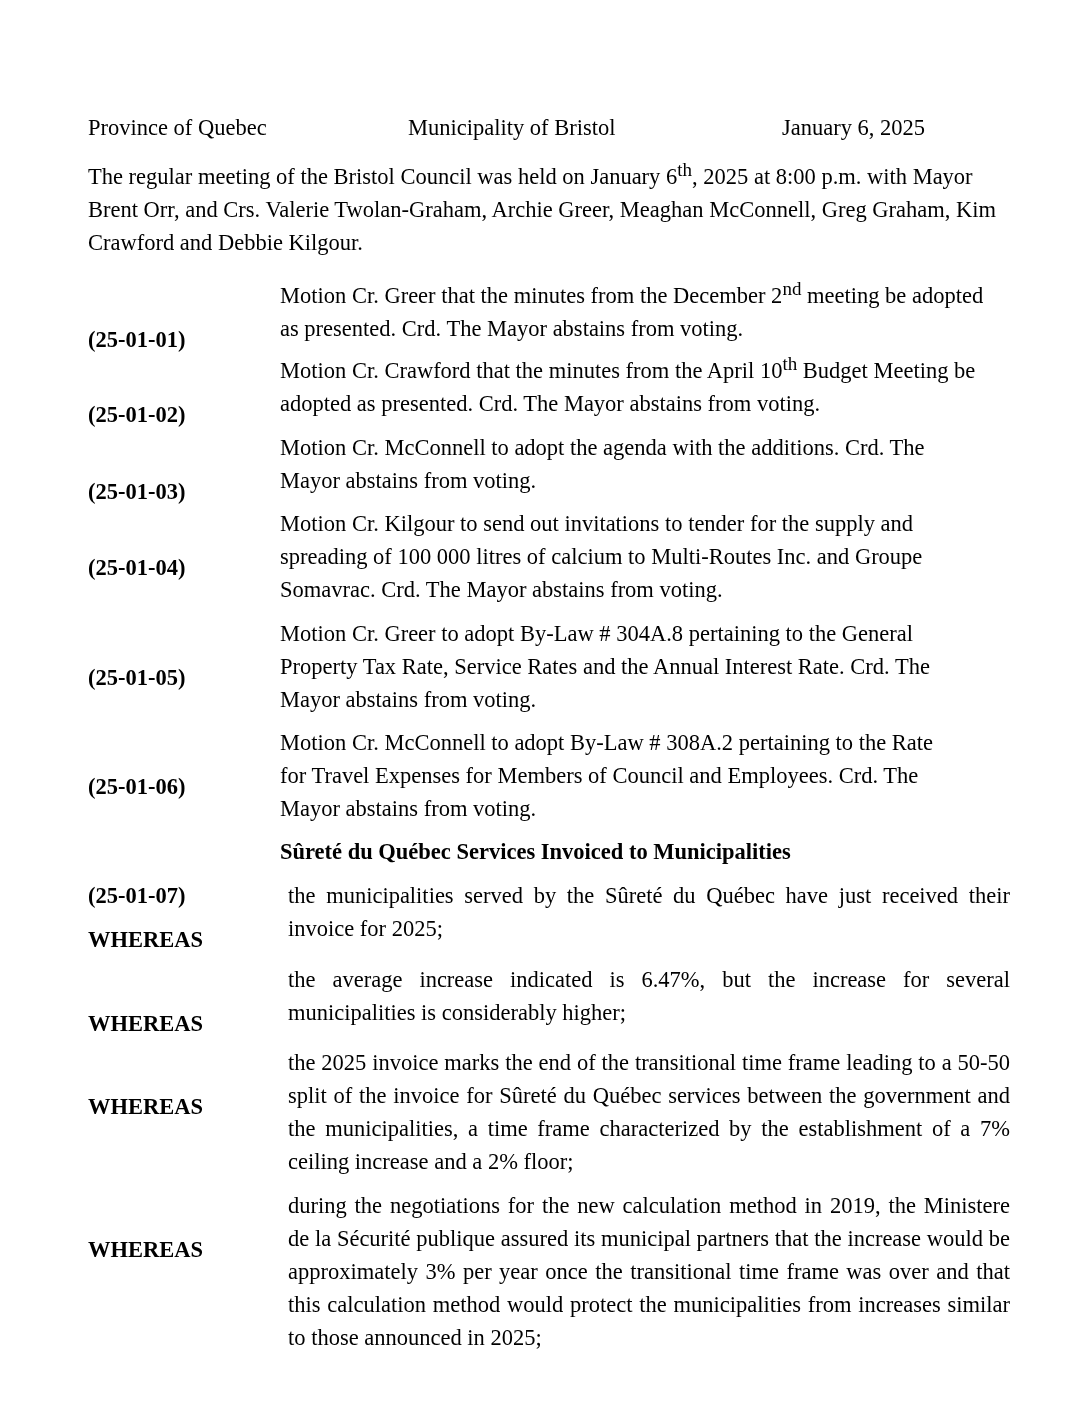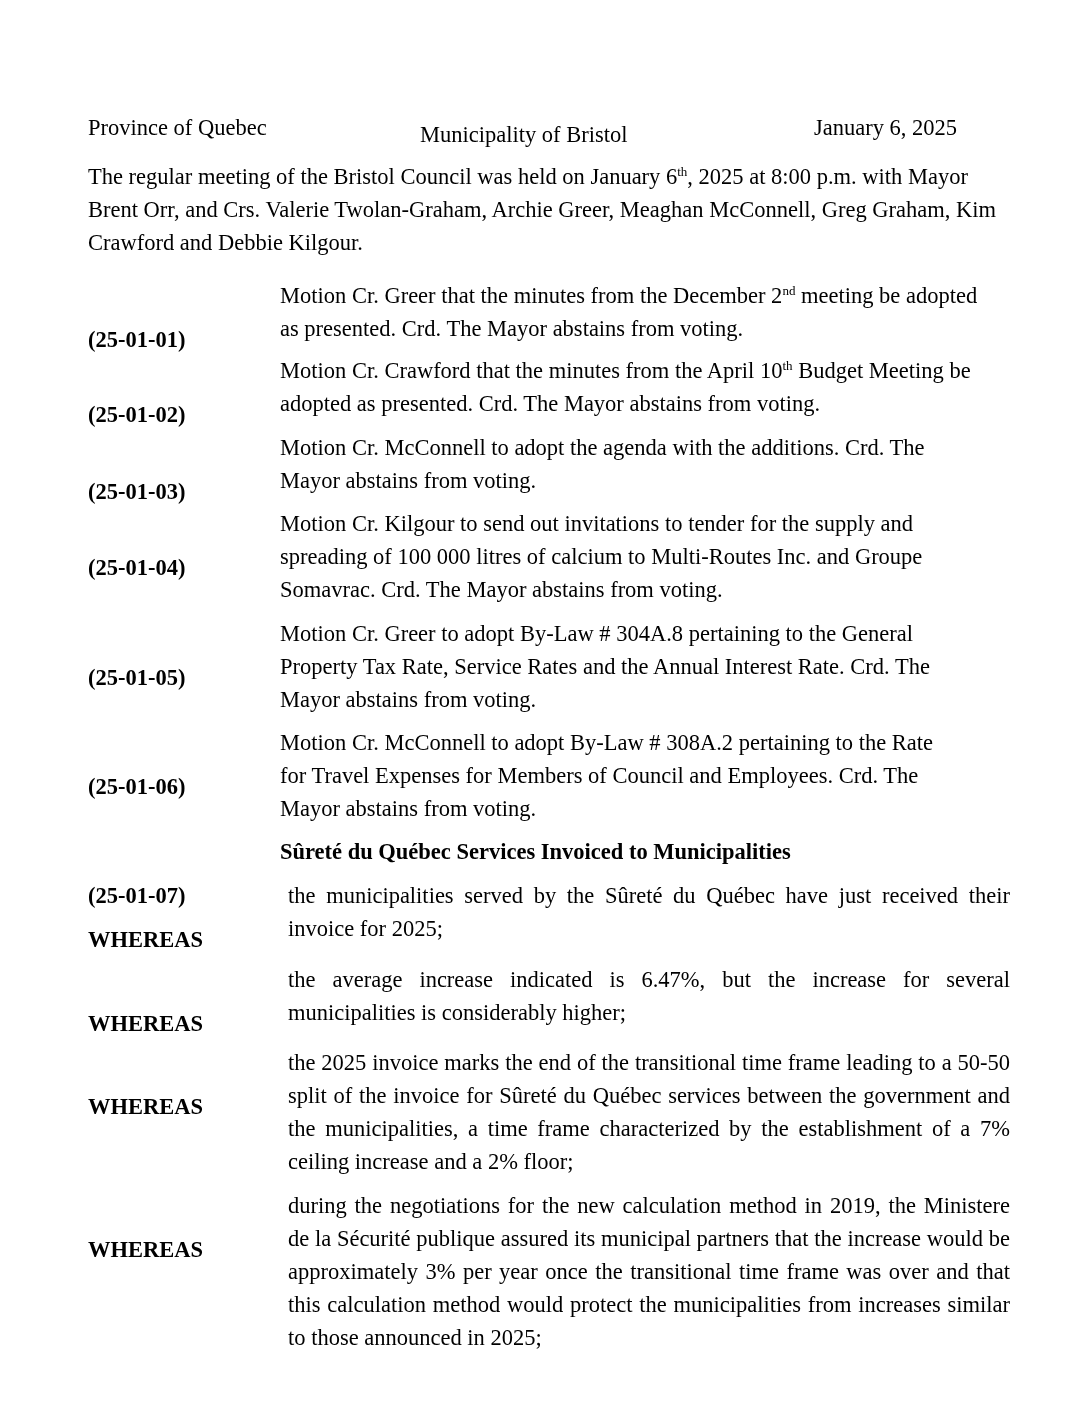--- a/index.html
+++ b/index.html
@@ -2,30 +2,30 @@
 <html><head>
 <meta charset="utf-8">
 <style>
   html, body { margin: 0; padding: 0; background: #ffffff; }
   body { width: 1088px; height: 1408px; overflow: hidden; position: relative;
          font-family: "Liberation Serif", "DejaVu Serif", serif; color: #000; font-size: 22.5px; }
   .page { position: absolute; left: 0; top: 0; width: 1088px; height: 1408px; }
   .header { position: absolute; top: 113px; left: 88px; width: 920px; height: 30px; line-height: 30px; }
   .header span { position: absolute; top: 0; white-space: nowrap; }
   .h-prov { left: 0; }
-  .h-muni { left: 332px; margin-top: 7px; }
-  .h-date { left: 726px; font-family: Liberation Serif, serif; }
+  .h-muni { left: 320px; }
+  .h-date { left: 694px; font-family: Liberation Serif, serif; }
   .intro { position: absolute; top: 160px; left: 88px; width: 920px; line-height: 33px; }
   .entries { position: absolute; left: 88px; width: 920px; }
   .row { position: absolute; left: 0; width: 920px; }
   .label { position: absolute; left: 0; top: 0; font-weight: bold; white-space: nowrap; line-height: 33px; margin-top: 44px; }
   .body { position: absolute; left: 192px; top: 0; width: 720px; line-height: 33px; }
   .body.justify { text-align: justify; text-align-last: left; width: 722px; margin-left: 8px; }
   .bold { font-weight: bold; }
-  sup { font-size: 13px; vertical-align: super; line-height: 0; }
+  sup { font-size: 19px; vertical-align: super; line-height: 0; }
 </style>
 </head>
 <body>
 
 <div class="page">
 
   <div class="header">
     <span class="h-prov">Province of Quebec</span>
     <span class="h-muni">Municipality of Bristol</span>
     <span class="h-date">January 6, 2025</span>

